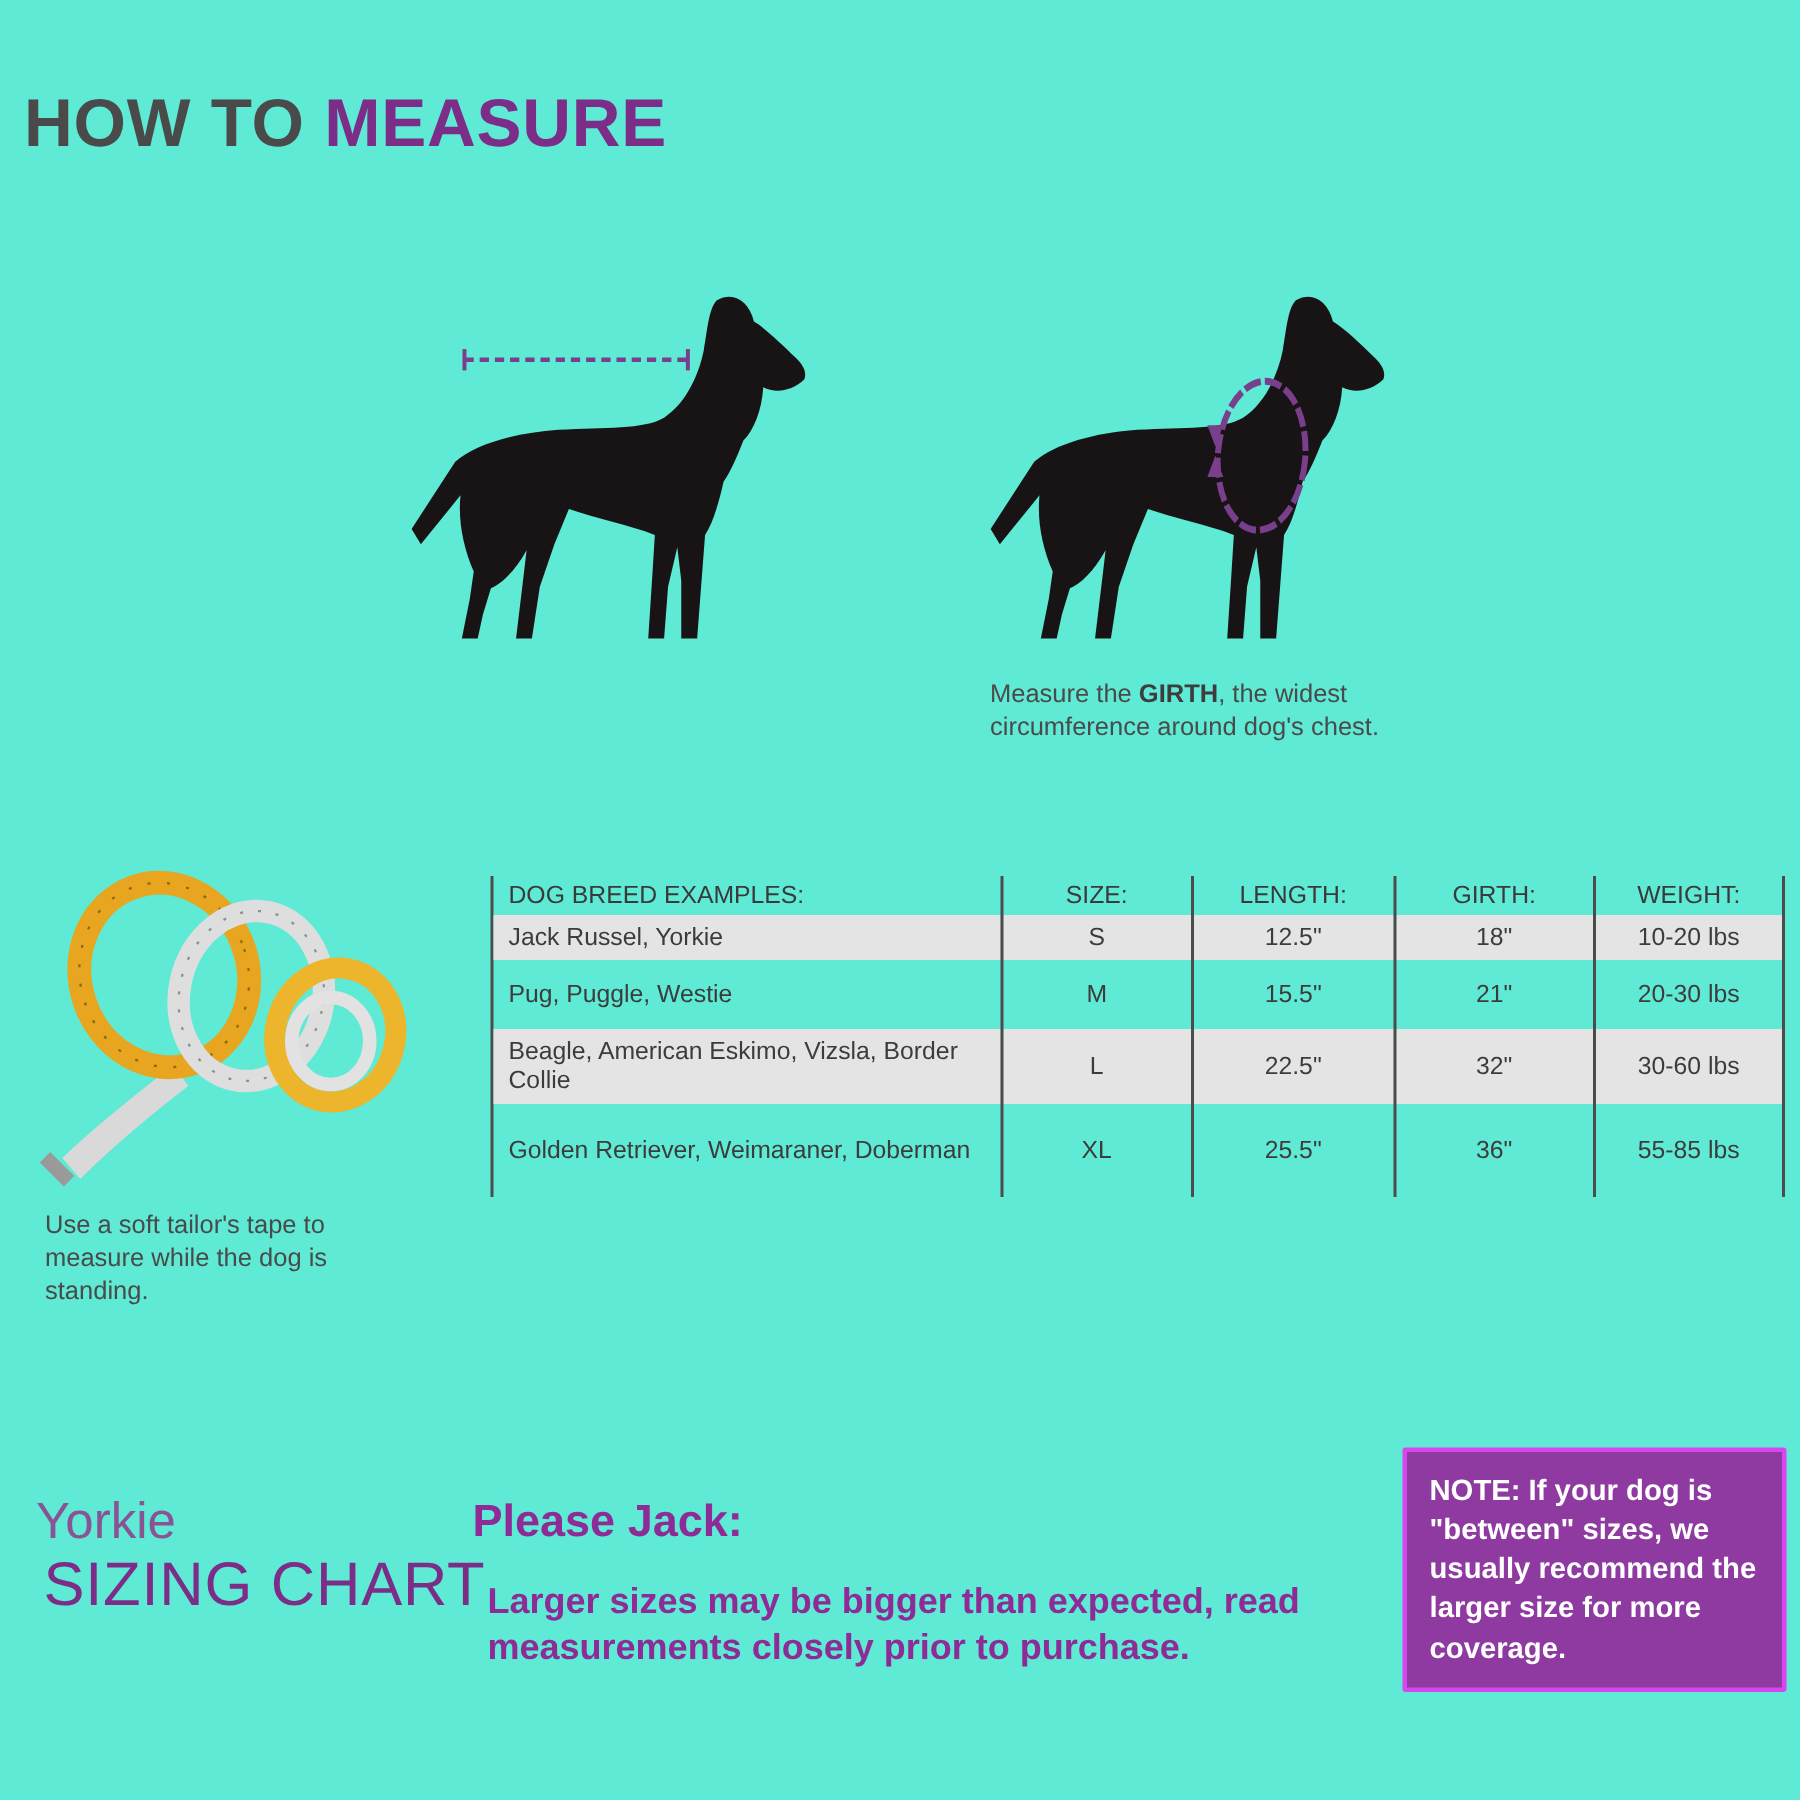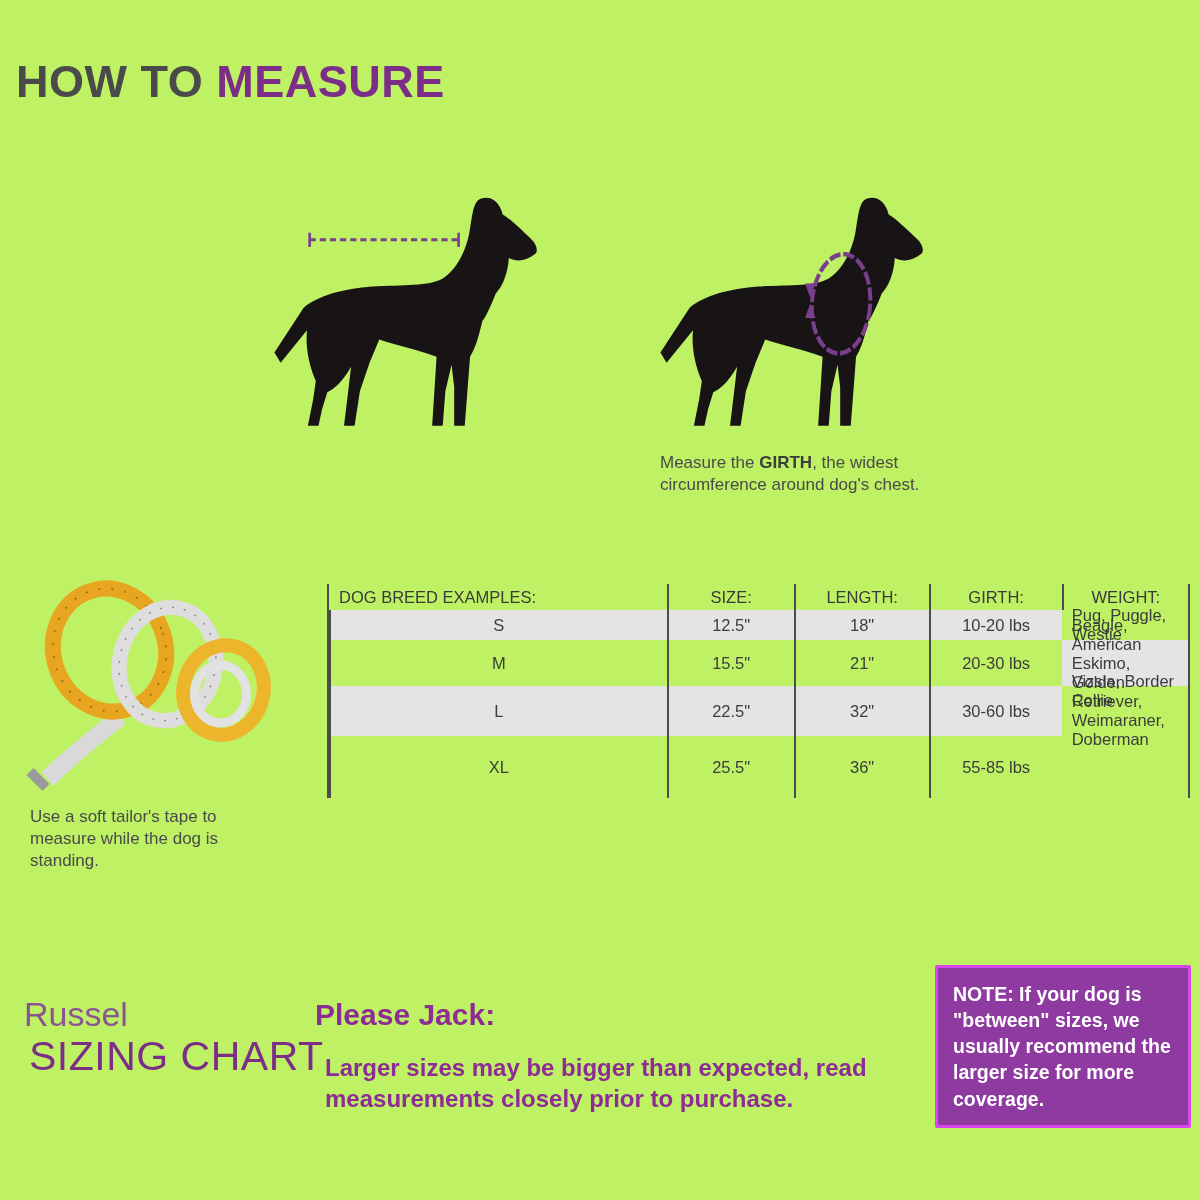--- a/index.html
+++ b/index.html
@@ -1,17 +1,17 @@
 <!DOCTYPE html>
 <html><head>
 <meta charset="utf-8">
 <style>
   html,body{margin:0;padding:0;background:#ffffff;}
   .canvas{
-    position:relative;width:1200px;height:1200px;background:#bef264;overflow:hidden;
+    position:relative;width:1200px;height:1200px;background:#5eead4;overflow:hidden;
     font-family:"Liberation Sans", sans-serif;color:#4a4a4a;
   }
   
   .page-title{position:absolute;left:16px;top:56px;font-size:45px;letter-spacing:.5px;margin:0;}
   .title-bold{font-weight:700;color:#7c2d88;}
   
   .dog-fig{position:absolute;width:282px;height:254px;}
   .dog1{left:270px;top:188px;}
   .dog2{left:656px;top:188px;}
   .caption{position:absolute;font-size:17px;line-height:1.3;color:#4a4a4a;margin:0;}
@@ -93,20 +93,21 @@
   </svg>
   <p class="caption cap-tape">Use a soft tailor's tape to measure while the dog is standing.</p>
 
   <div class="size-table">
     <div class="cell breed head">DOG BREED EXAMPLES:</div>
     <div class="cell head vline">SIZE:</div>
     <div class="cell head vline">LENGTH:</div>
     <div class="cell head vline">GIRTH:</div>
     <div class="cell head vline">WEIGHT:</div>
 
+    <div class="cell breed stripe">Jack Russel, Yorkie</div>
     <div class="cell vline stripe">S</div>
     <div class="cell vline stripe">12.5"</div>
     <div class="cell vline stripe">18"</div>
     <div class="cell vline stripe">10-20 lbs</div>
 
     <div class="cell breed">Pug, Puggle, Westie</div>
     <div class="cell vline">M</div>
     <div class="cell vline">15.5"</div>
     <div class="cell vline">21"</div>
     <div class="cell vline">20-30 lbs</div>
@@ -117,21 +118,21 @@
     <div class="cell vline stripe">32"</div>
     <div class="cell vline stripe">30-60 lbs</div>
 
     <div class="cell breed">Golden Retriever, Weimaraner, Doberman</div>
     <div class="cell vline">XL</div>
     <div class="cell vline">25.5"</div>
     <div class="cell vline">36"</div>
     <div class="cell vline">55-85 lbs</div>
   </div>
 
-  <p class="product-name">Russel</p>
+  <p class="product-name">Yorkie</p>
   <p class="chart-label">SIZING CHART</p>
   <p class="please-note-title">Please Jack:</p>
   <p class="please-note-body">Larger sizes may be bigger than expected, read measurements closely prior to purchase.</p>
   <div class="note-box">
     <span>NOTE: If your dog is "between" sizes, we usually recommend the larger size for more coverage.</span>
   </div>
 
 </div>
 
 </body></html>

